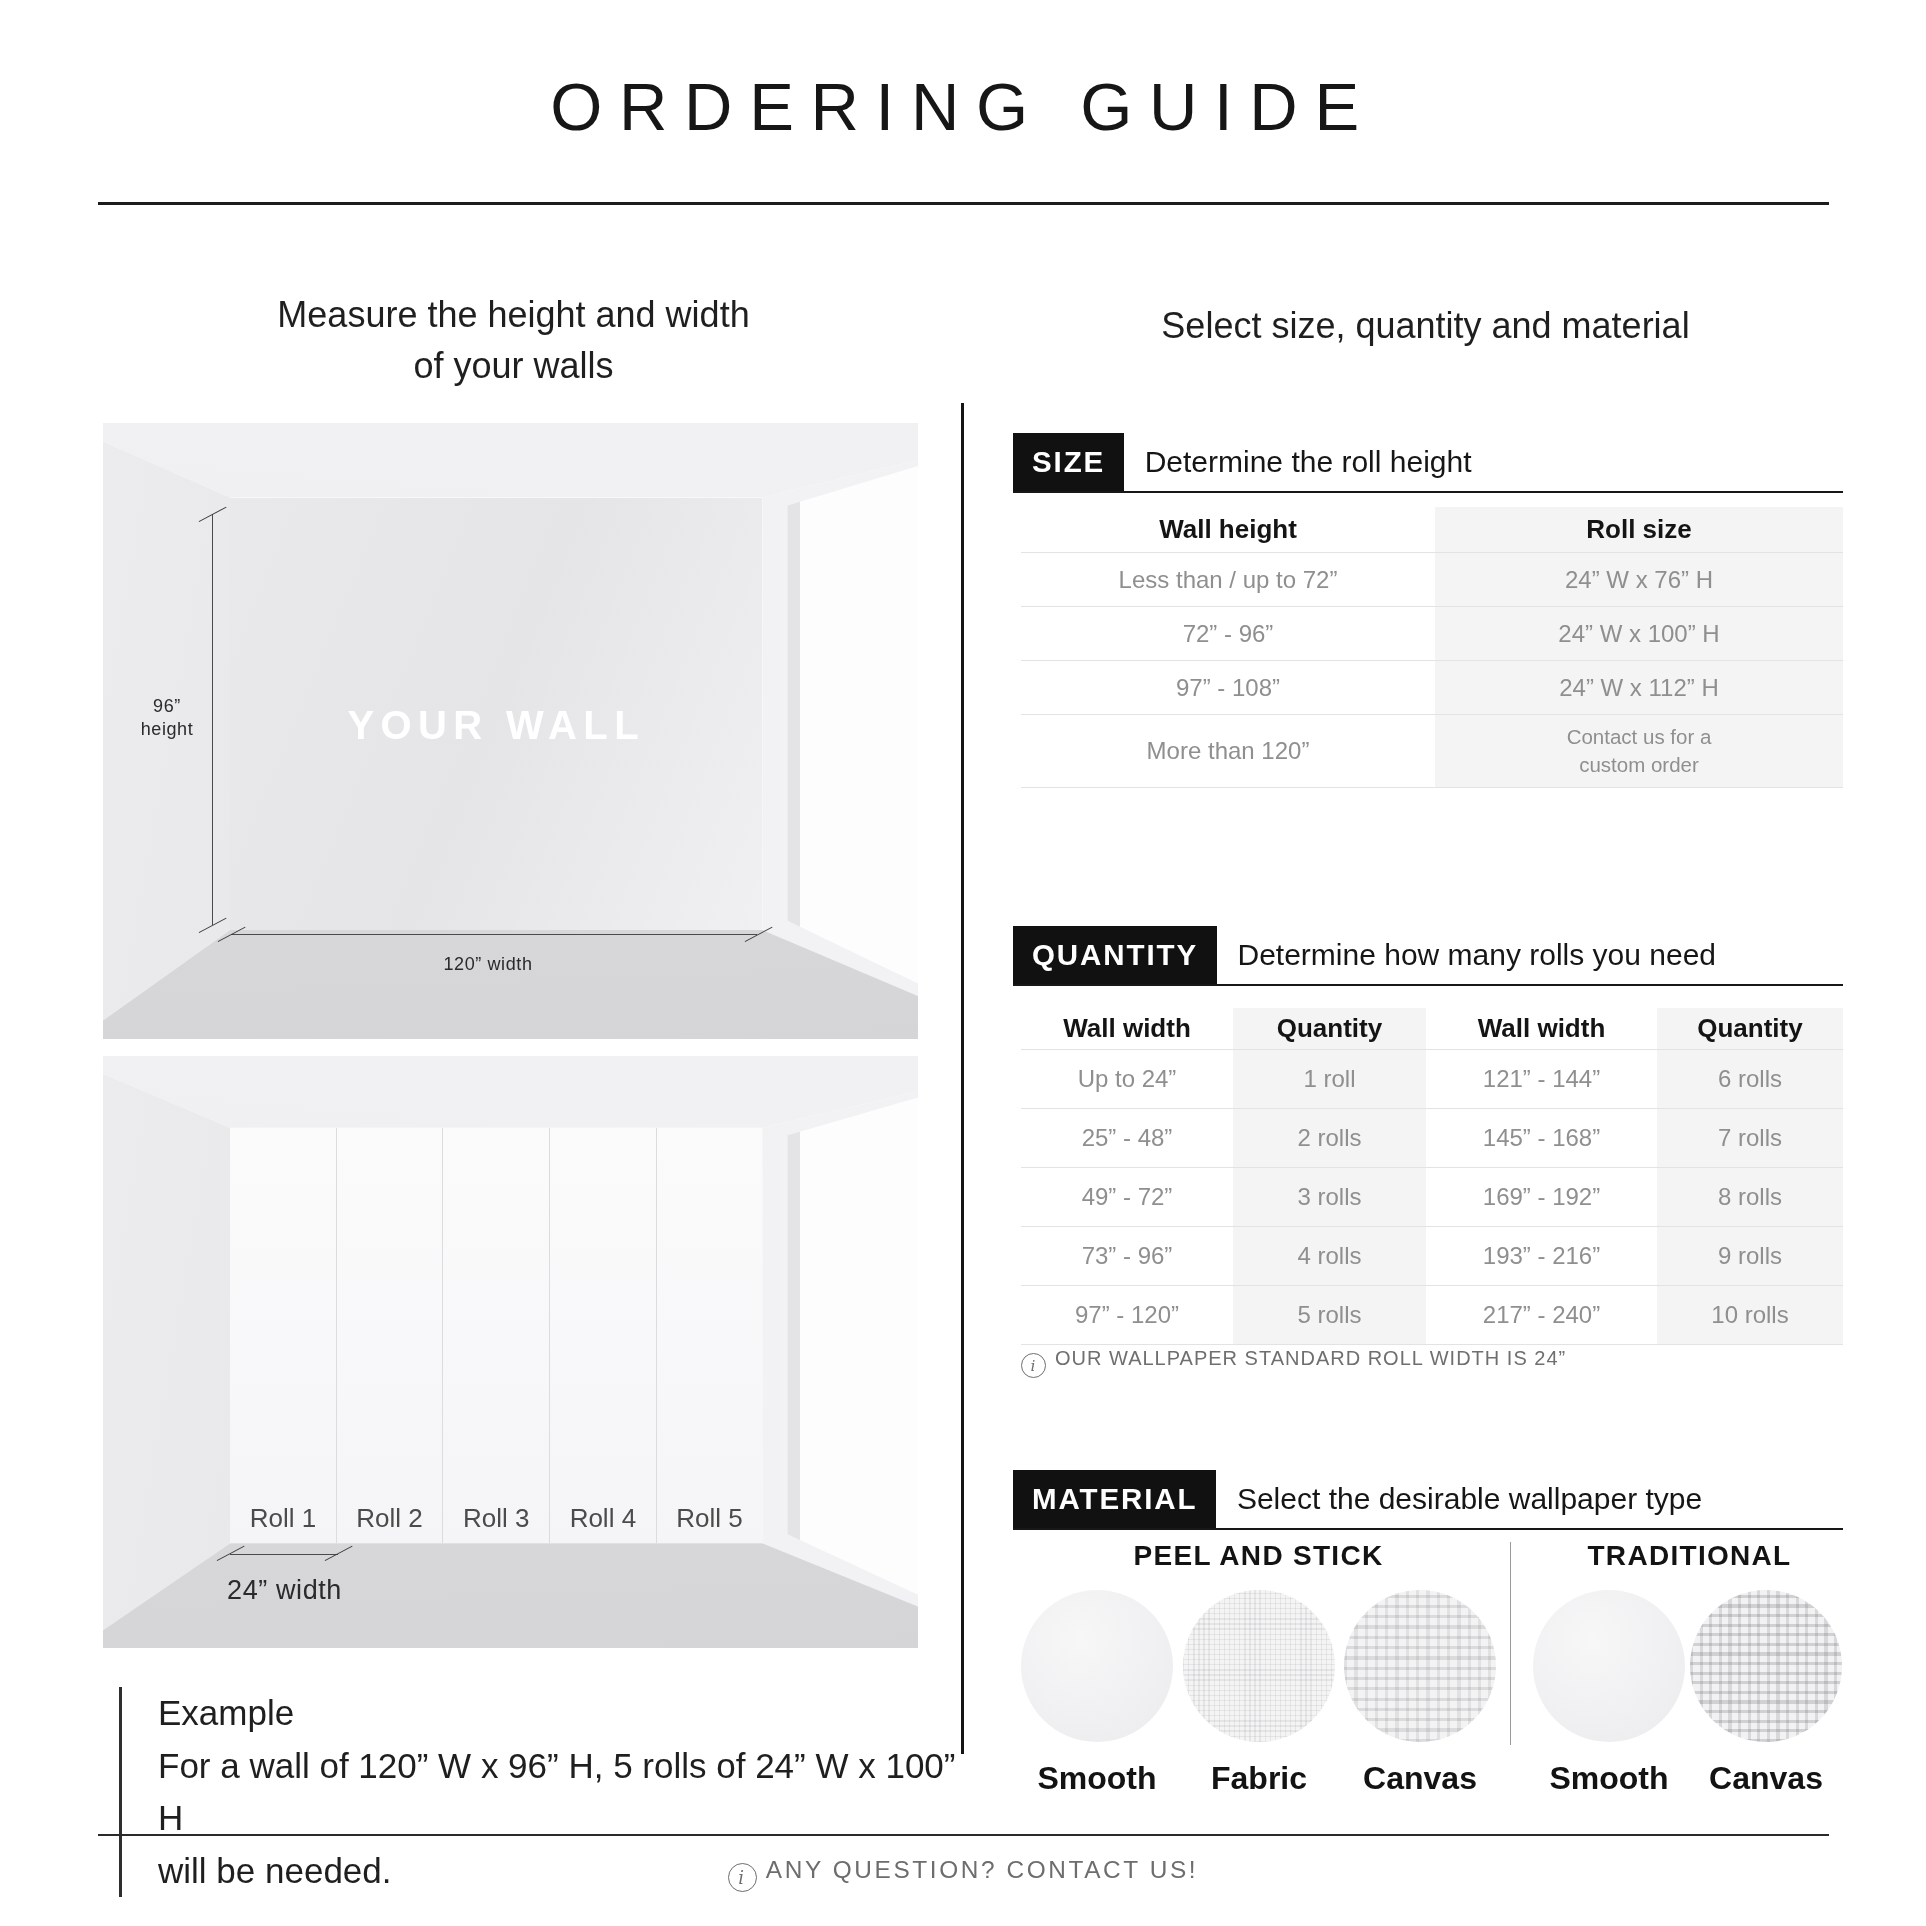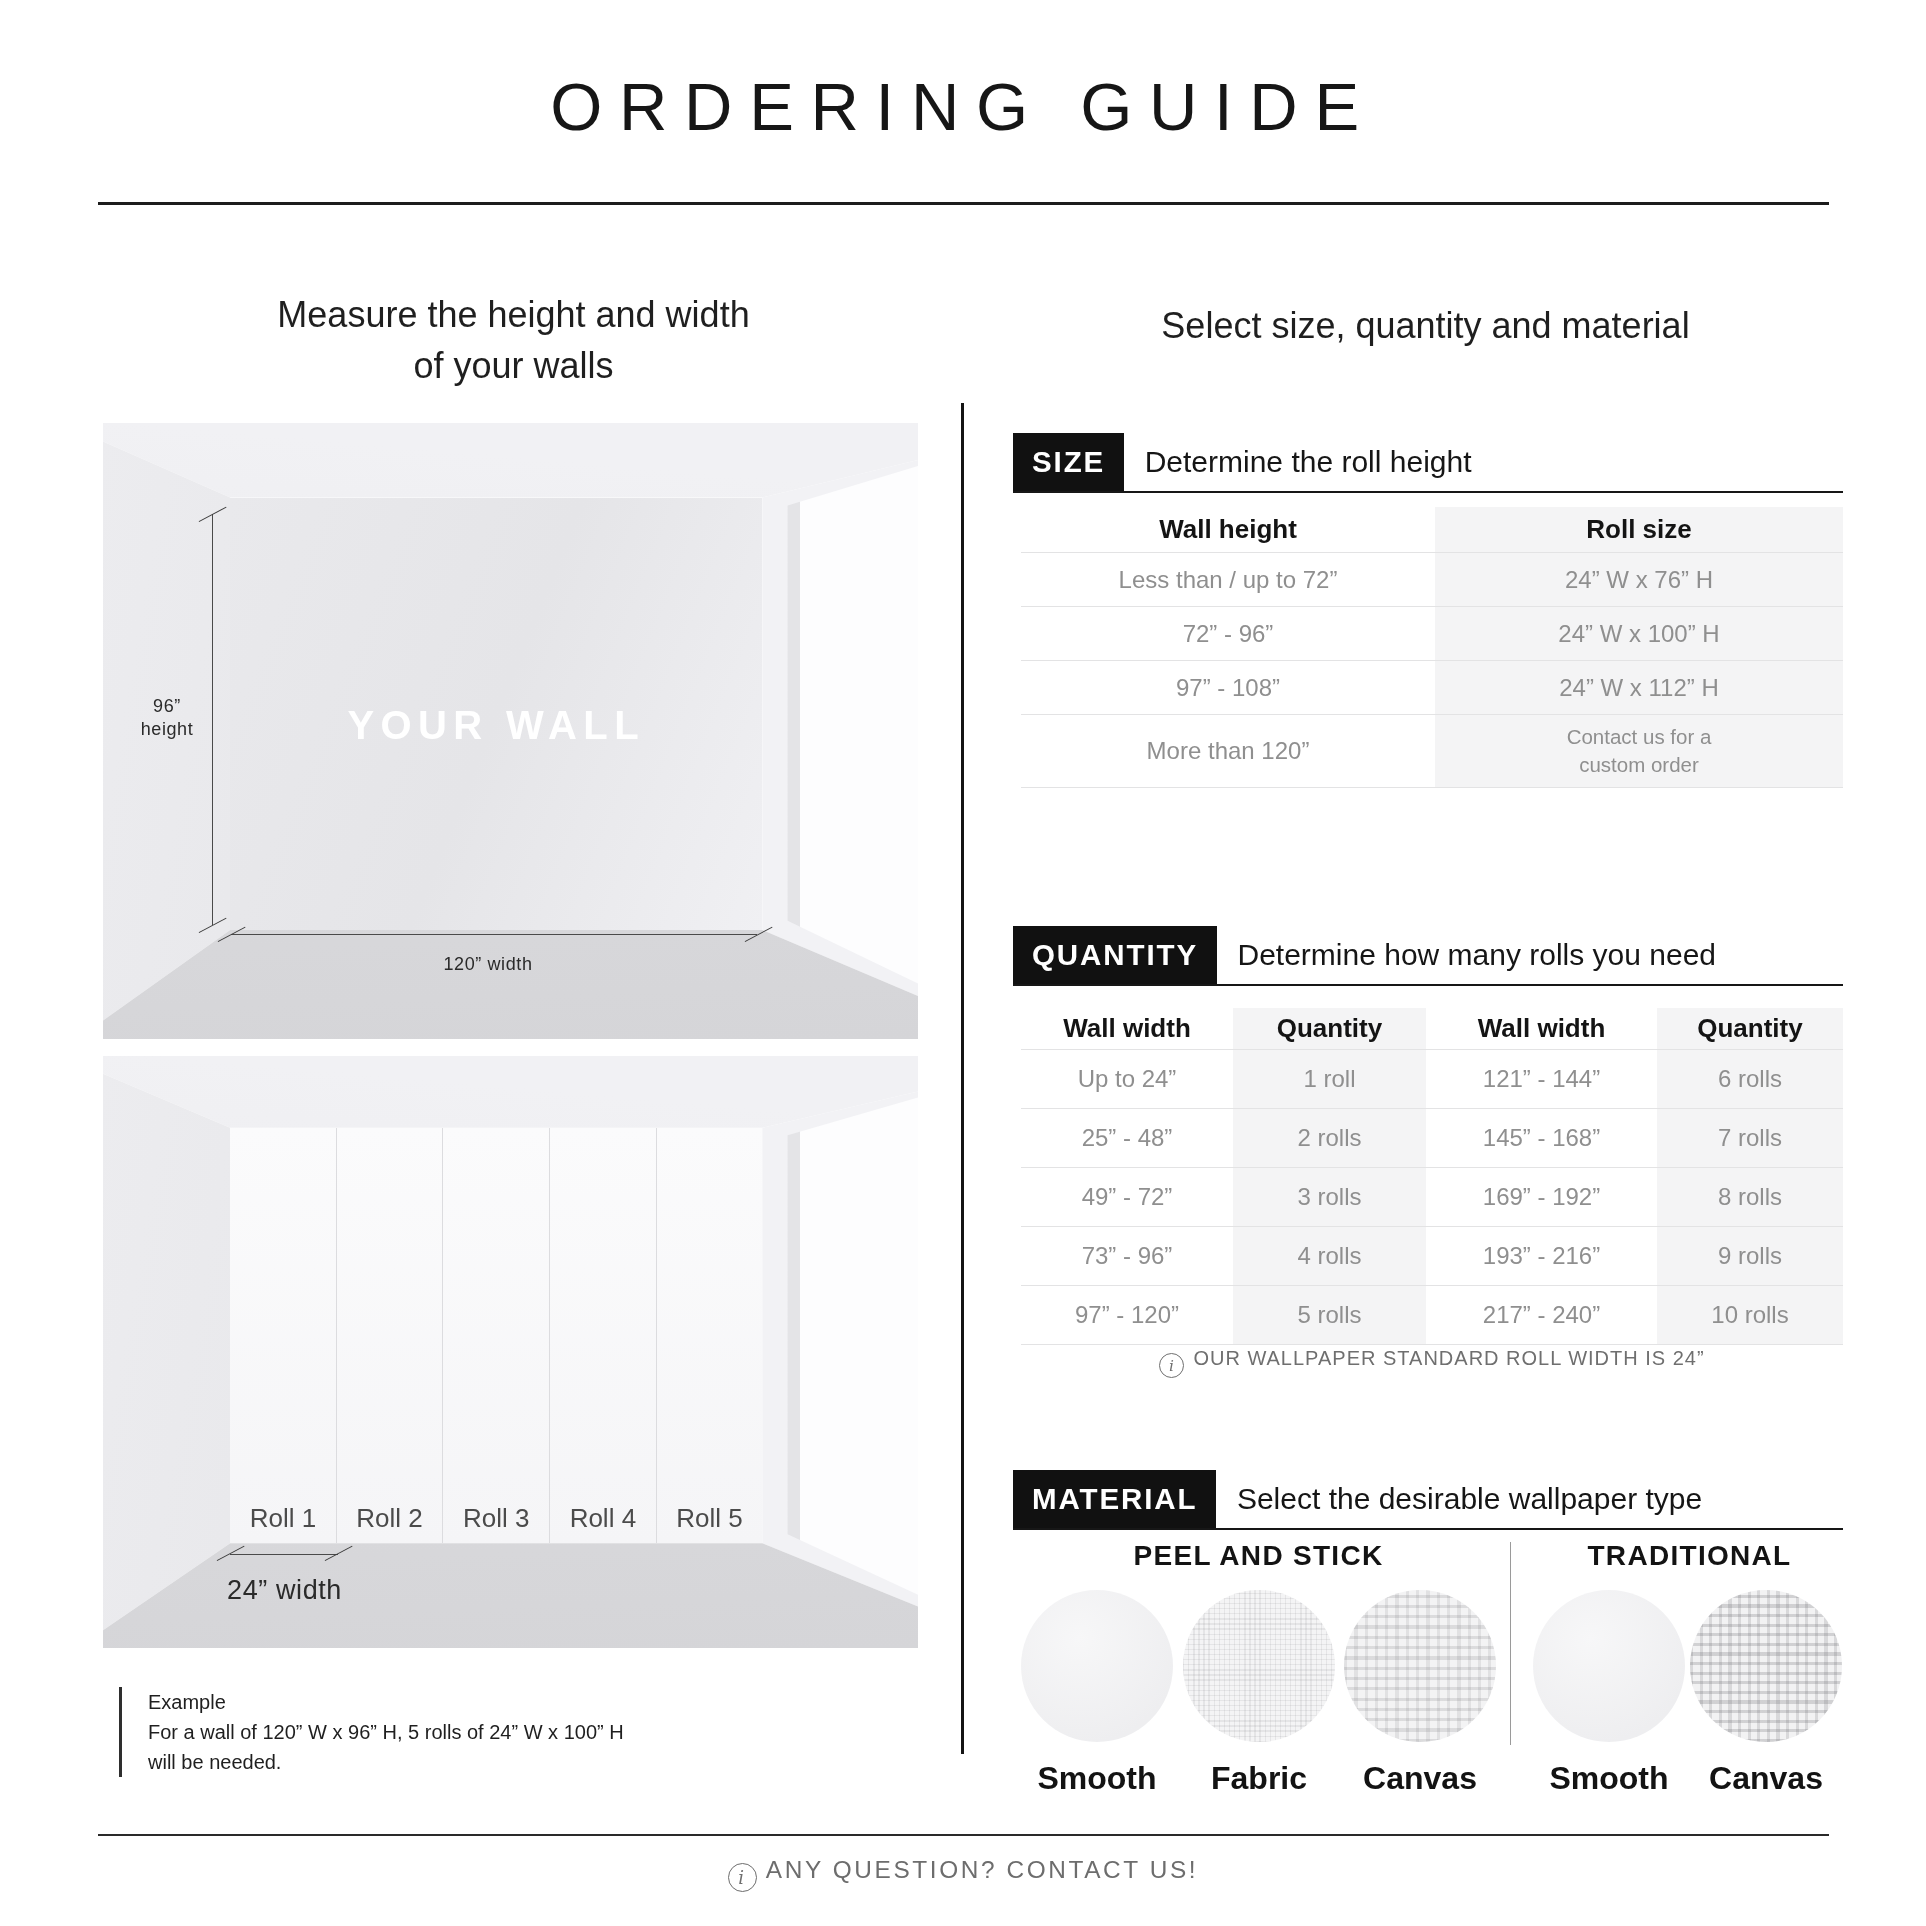--- a/index.html
+++ b/index.html
@@ -56,21 +56,21 @@
   .r1-vlabel{left:-13px;top:272px;width:154px;}
   .r1-hline{left:128px;top:511px;width:526px;}
   .r1-t3{left:128px;top:496px;} .r1-t4{left:655px;top:496px;}
   .r1-hlabel{left:250px;top:530px;width:270px;}
   
   .r2-hline{left:127px;top:498px;width:108px;}
   .r2-t1{left:127px;top:482px;} .r2-t2{left:235px;top:482px;}
   .r2-hlabel{left:82px;top:517px;width:199px;font-size:27px;}
 
   .example{position:absolute;left:119px;top:1687px;width:803px;border-left:3.9px solid #2e2e2e;
-           padding-left:26px;font-size:20px;line-height:1.5;color:#1f1f1f;white-space:pre-line;}
+           padding-left:36px;font-size:35px;line-height:1.5;color:#1f1f1f;white-space:pre-line;}
 
   
   .sec-head{position:absolute;left:1013px;width:830px;height:58px;display:flex;
             align-items:center;gap:20.5px;border-bottom:2.6px solid #171717;}
   .sec-size{top:433px;} .sec-qty{top:926px;} .sec-mat{top:1470px;}
   .badge{height:100%;display:flex;align-items:center;padding:0 19px;background:#111111;
          color:#ffffff;font-size:29.5px;font-weight:bold;letter-spacing:1.9px;}
   .sec-title{font-size:30px;color:#161616;}
 
   .tbl{position:absolute;left:1021px;width:822px;font-size:24px;color:#8f8f8f;}
@@ -81,21 +81,21 @@
   .qty-tbl .tr{grid-template-columns:212px 193px 231px 186px;}
   .th,.td{display:flex;align-items:center;justify-content:center;text-align:center;
           border-bottom:1.3px solid #e3e3e4;white-space:pre-line;}
   .size-tbl .th{height:45px;} .size-tbl .td{height:53px;}
   .size-tbl .tall .td{height:72px;}
   .size-tbl .tall .small{font-size:20.5px;line-height:1.35;}
   .qty-tbl .th{height:41px;} .qty-tbl .td{height:58px;}
   .th{font-weight:bold;color:#141414;font-size:26px;}
   .shade{background:#f4f4f5;}
 
-  .qty-note{position:absolute;left:1021px;top:1347px;width:822px;text-align:center;
+  .qty-note{position:absolute;left:1021px;top:1347px;width:822px;
             font-size:20px;color:#6f6f6f;letter-spacing:1px;}
   .info-icon{display:inline-flex;align-items:center;justify-content:center;width:23px;height:23px;
              border:1.9px solid #6f6f6f;border-radius:50%;font-size:15.4px;color:#6f6f6f;
              font-family:"DejaVu Serif",serif;font-style:italic;margin-right:9px;vertical-align:-5.8px;}
 
   .mat-group-title{position:absolute;top:1540px;font-size:28px;font-weight:bold;
                    letter-spacing:1.3px;color:#131313;text-align:center;}
   .mg1{left:1021px;width:475px;} .mg2{left:1536px;width:307px;}
   .mat-divider{position:absolute;left:1510px;top:1542px;width:1.3px;height:203px;background:#9a9a9a;}
   .swatch{position:absolute;top:1590px;width:152px;height:152px;border-radius:50%;}

